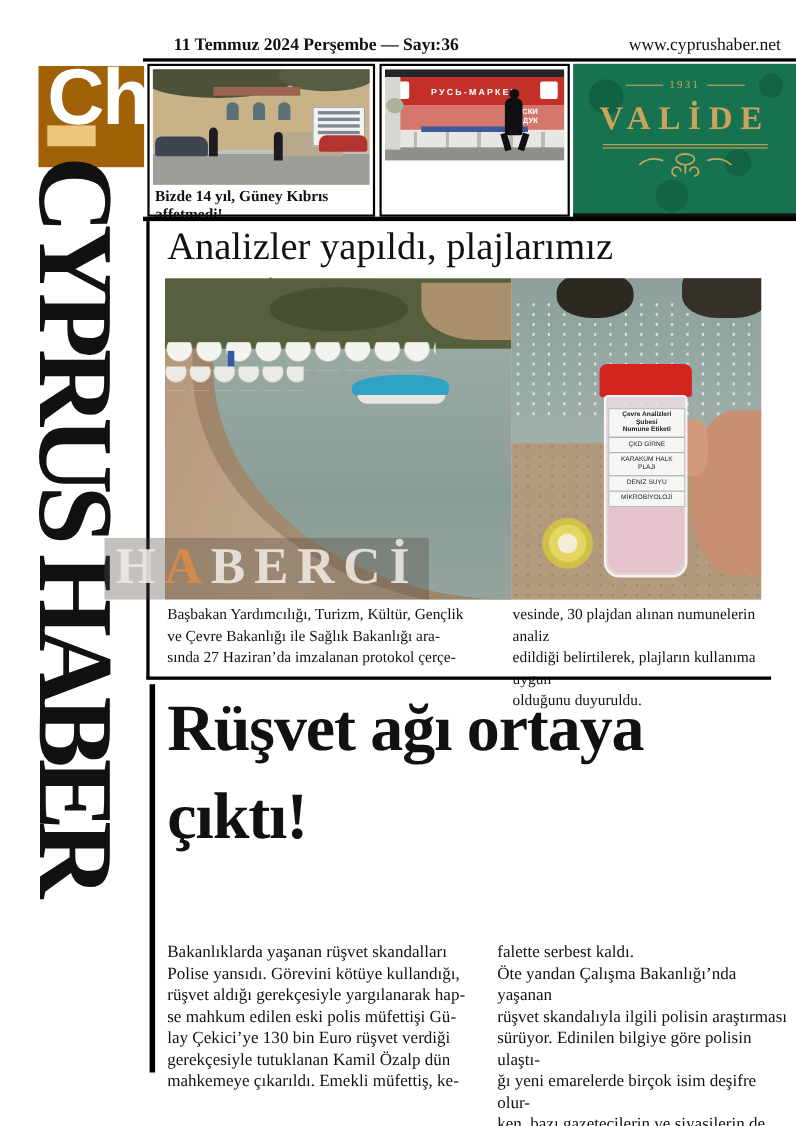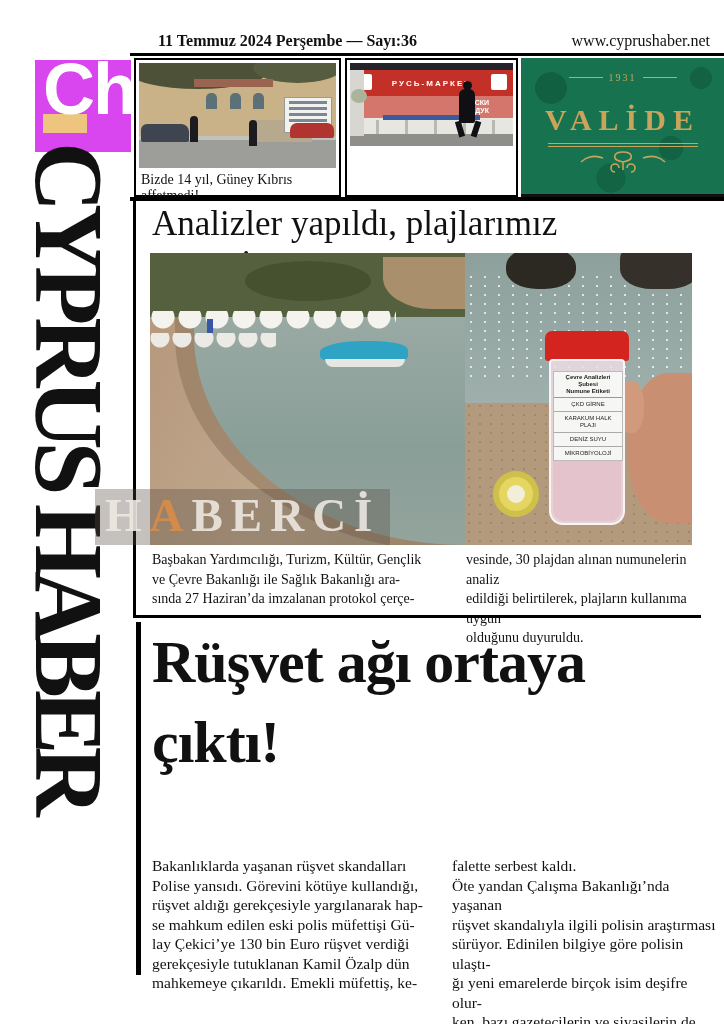--- a/index.html
+++ b/index.html
@@ -5,21 +5,21 @@
   html,body{margin:0;padding:0;background:#ffffff;}
   .page{position:relative;width:724px;height:1024px;background:#fff;overflow:hidden;
         font-family:"Liberation Serif",serif;color:#111;}
 
   
   .date-line{position:absolute;left:158px;top:32px;font-size:16px;font-weight:bold;}
   .site-line{position:absolute;right:14px;top:32px;font-size:16px;font-weight:normal;}
   .header-rule{position:absolute;left:130px;top:53px;width:594px;height:3px;background:#000;}
 
   
-  .logo-box{position:absolute;left:35px;top:60px;width:96px;height:92px;background:#d946ef;}
+  .logo-box{position:absolute;left:35px;top:60px;width:96px;height:92px;background:#a16207;}
   .logo-text{position:absolute;left:8px;top:-12px;font-family:"Liberation Sans",sans-serif;
              font-weight:bold;font-size:72px;color:#fff;letter-spacing:-2px;}
   .logo-gold{position:absolute;left:8px;top:54px;width:44px;height:19px;background:#eec57f;}
   .vertical-title{position:absolute;left:2px;top:142px;width:128px;height:880px;
                   writing-mode:vertical-rl;text-orientation:sideways;
                   font-weight:bold;font-size:97px;letter-spacing:-8px;line-height:124px;
                   white-space:nowrap;}
 
   
   .strip-box{position:absolute;top:58px;background:#fff;border:2px solid #000;box-sizing:border-box;}
@@ -32,21 +32,21 @@
   .p1-win{position:absolute;width:11px;height:16px;background:#5c7078;border-radius:5px 5px 0 0;}
   .p1-road{position:absolute;bottom:0;left:0;width:100%;height:32px;background:#9d9d9a;}
   .p1-curb{position:absolute;bottom:28px;left:0;width:100%;height:4px;background:#c2c2bd;}
   .p1-wall{position:absolute;bottom:26px;right:12%;width:30%;height:22px;background:#b7a98e;}
   .p1-sign{position:absolute;top:34px;right:4px;width:46px;height:34px;background:#f2f2ee;
            border:1px solid #999;}
   .p1-sign i{display:block;height:3px;background:#7b8796;margin:3px 4px 0 4px;}
   .p1-car-l{position:absolute;bottom:26px;left:2px;width:48px;height:18px;background:#3e4450;border-radius:6px 8px 2px 2px;}
   .p1-car-r{position:absolute;bottom:30px;right:2px;width:44px;height:15px;background:#b23430;border-radius:7px 7px 2px 2px;}
   .p1-fig{position:absolute;width:8px;height:26px;background:#1c1c20;border-radius:4px 4px 0 0;}
-  .caption1{margin-top:4px;font-size:14px;text-align:left;padding-left:2px;}
+  .caption1{margin-top:4px;font-size:14px;text-align:left;padding-left:2px;font-weight:bold;}
 
   .photo2{position:relative;width:100%;height:83px;overflow:hidden;background:#e9e7e1;}
   .p2-top{position:absolute;top:0;left:0;width:100%;height:7px;background:#24242a;}
   .p2-banner{position:absolute;top:7px;left:0;width:100%;height:26px;background:#c23028;
              color:#fff;font-family:"Liberation Sans",sans-serif;font-weight:bold;font-size:8px;
              display:flex;align-items:center;justify-content:center;letter-spacing:2px;}
   .p2-logo{position:absolute;top:11px;width:16px;height:16px;background:#fff;border-radius:2px;}
   .p2-band2{position:absolute;top:33px;left:0;width:100%;height:22px;background:#d4766c;
             color:#fff;font-family:"Liberation Sans",sans-serif;font-weight:bold;font-size:7px;
             text-align:right;padding:3px 24px 0 0;box-sizing:border-box;line-height:8px;white-space:pre-line;}
@@ -64,21 +64,21 @@
 
   .ad-box{position:absolute;left:521px;top:58px;width:203px;height:140px;box-sizing:border-box;
           border-bottom:4px solid #111;color:#c9a45a;text-align:center;overflow:hidden;
           background:#17734f;
           background-image:radial-gradient(circle 26px at 30px 30px,rgba(0,40,25,.25) 60%,transparent 62%),
                            radial-gradient(circle 20px at 150px 90px,rgba(0,40,25,.22) 60%,transparent 62%),
                            radial-gradient(circle 24px at 90px 120px,rgba(0,40,25,.2) 60%,transparent 62%),
                            radial-gradient(circle 18px at 180px 20px,rgba(0,40,25,.22) 60%,transparent 62%);}
   .ad-year{margin-top:14px;font-size:10px;letter-spacing:2px;display:flex;align-items:center;justify-content:center;gap:6px;}
   .ad-year::before,.ad-year::after{content:"";width:34px;height:1px;background:#c9a45a;}
-  .ad-title{font-size:30px;font-weight:bold;letter-spacing:7px;margin-top:20px;}
+  .ad-title{font-size:30px;font-weight:bold;letter-spacing:7px;margin-top:8px;}
   .ad-sub{font-size:19px;letter-spacing:3px;margin-top:2px;}
   .ad-rule{width:150px;height:1px;background:#c9a45a;margin:6px auto 0 auto;box-shadow:0 3px 0 #c9a45a;}
   .ad-flourish{margin-top:6px;}
 
   
   .strip-rule{position:absolute;left:130px;top:197px;width:594px;height:4px;background:#000;}
   .beach-lborder{position:absolute;left:133px;top:201px;width:3px;height:416px;background:#000;}
   .beach-headline{position:absolute;left:152px;top:204px;width:560px;font-size:35px;letter-spacing:0px;}
   .beach-photos{position:absolute;left:150px;top:253px;width:542px;height:292px;display:flex;}
 

